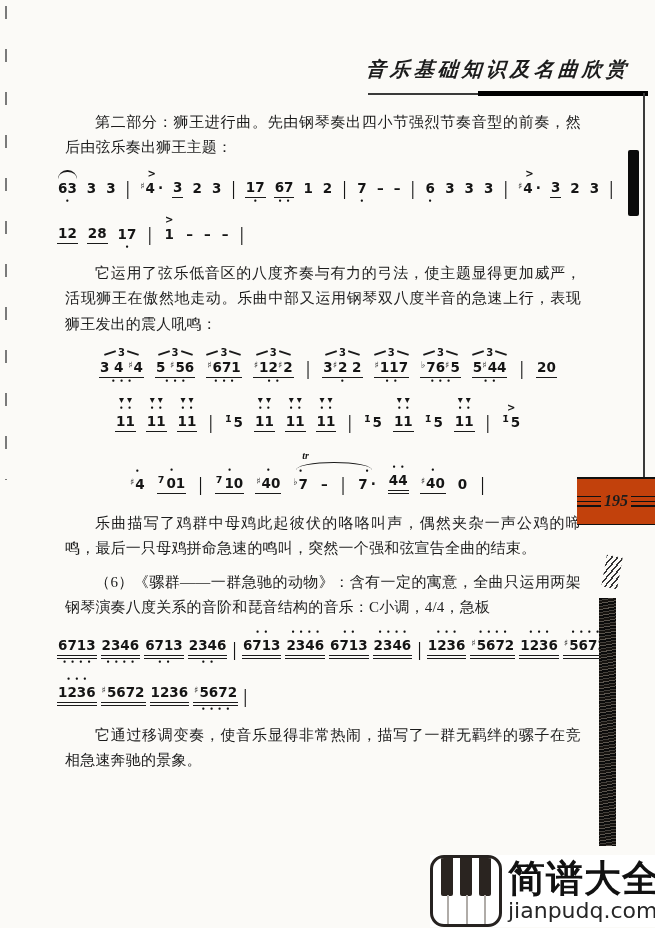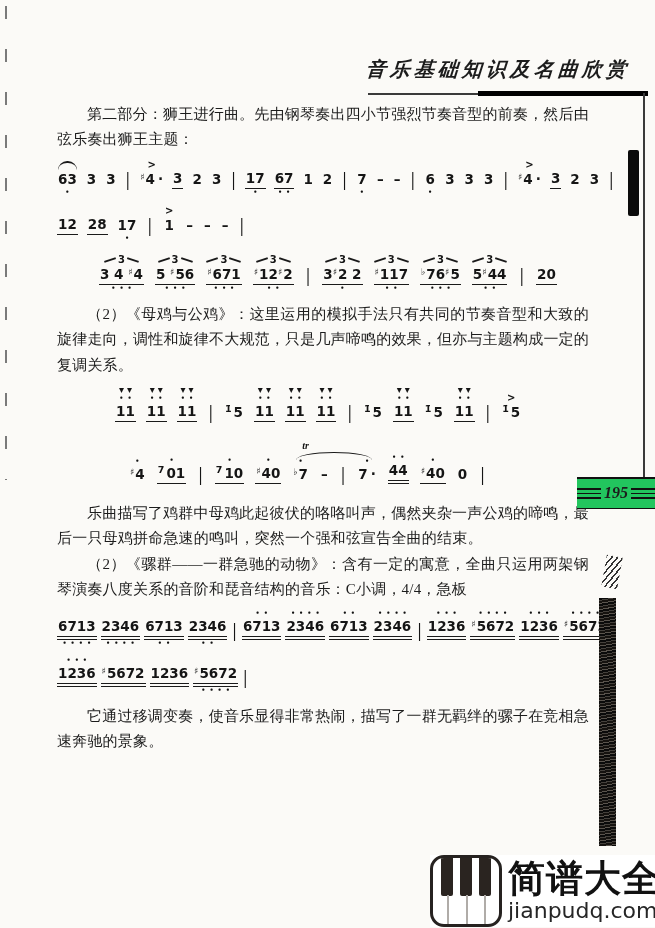--- a/index.html
+++ b/index.html
@@ -17,21 +17,21 @@
   
   .htitle { position:absolute; left:366px; top:56px; width:280px;
     font-family:"DejaVu Serif", serif; font-weight:bold; font-style:italic;
     font-size:20px; letter-spacing:4px; transform:skewX(-4deg); white-space:nowrap; }
   .hline  { position:absolute; left:368px; top:93px; width:278px; height:1.5px; background:#3a3a3a; }
   .hline2 { position:absolute; left:478px; top:91px; width:170px; height:5px; background:#000; }
   .vrule  { position:absolute; left:643px; top:93px; width:1.5px; height:396px; background:#3a3a3a; }
 
   
   .content { position:absolute; left:57px; top:102px; width:532px; }
-  .content p { margin:0; font-size:15px; line-height:25.4px; text-align:justify; text-indent:2em; letter-spacing:0.2px; }
+  .content p { margin:8px; font-size:15px; line-height:25.4px; text-align:justify; text-indent:2em; letter-spacing:0.2px; }
 
   
   .m-line { display:flex; align-items:flex-end; margin:7px 0 8px 0; }
   .lion1 { gap:8px; }
   .lion2 { gap:9px; }
   .trip-line { margin-left:42px; gap:11px; }
   .hen  { margin-left:58px; gap:10px; }
   .cock { margin-left:72px; gap:11px; margin-top:12px; }
   .mule { gap:4px; }
   .tok { display:inline-flex; flex-direction:column; align-items:center;
@@ -53,21 +53,21 @@
   .tripmark i { display:block; width:12px; height:1.6px; background:#1a1a1a; margin-bottom:4px; }
   .tripmark .tl { transform:rotate(-18deg); }
   .tripmark .trr { transform:rotate(18deg); }
   .trwrap { position:relative; width:100%; height:15px; overflow:visible; }
   .trlabel { position:absolute; left:10px; top:-3px; font-style:italic; font-weight:bold;
     font-size:10px; font-family:"Liberation Serif", serif; }
   .trarc { position:absolute; left:4px; top:9px; width:76px; height:7px;
     border-top:1.5px solid #1a1a1a; border-radius:50% 50% 0 0 / 100% 100% 0 0; }
 
   
-  .pgtab { position:absolute; left:577px; top:477px; width:78px; height:32px; background:#22c55e; }
+  .pgtab { position:absolute; left:577px; top:477px; width:78px; height:48px; background:#c2410c; }
   .pg-top, .pg-bot { position:absolute; left:0; right:0; height:1.5px; background:#111; }
   .pg-top { top:0; } .pg-bot { bottom:0; }
   .pg-mid { position:absolute; left:0; right:0; top:4px; bottom:4px; display:flex; align-items:center; }
   .hl3 { flex:1; height:11px; background:repeating-linear-gradient(180deg,#111 0 1.5px, transparent 1.5px 4.6px); }
   .pg-num { font-family:"Liberation Serif", serif; font-style:italic; font-weight:bold;
     font-size:16px; padding:0 3px; line-height:16px; }
 
   
   .bar-art { position:absolute; left:628px; top:150px; width:11px; height:66px; background:#0b0b0b; border-radius:2px; }
   .scrib { position:absolute; left:604px; top:556px; width:16px; height:32px;
@@ -249,20 +249,21 @@
         </span>
         <span class="tok">
           <span class="t-main">–</span>
           <span class="t-db"></span>
         </span>
         <span class="tok bar">
           <span class="t-main">|</span>
           <span class="t-db"></span>
         </span>
       </div>
+    <p>它运用了弦乐低音区的八度齐奏与有力的弓法，使主题显得更加威严，活现狮王在傲然地走动。乐曲中部又运用钢琴双八度半音的急速上行，表现狮王发出的震人吼鸣：</p>
     <div class="m-line trip-line">
         <span class="tok">
           <span class="tripmark">
             <i class="tl"></i>
             <b>3</b>
             <i class="trr"></i>
           </span>
           <span class="t-main ul1">3 4 <span class="ac">♯</span>4</span>
           <span class="t-db">•••</span>
         </span>
@@ -335,21 +336,20 @@
         </span>
         <span class="tok bar">
           <span class="t-main">|</span>
           <span class="t-db"></span>
         </span>
         <span class="tok">
           <span class="t-main ul1">20</span>
           <span class="t-db"></span>
         </span>
       </div>
-    <p>（2）《母鸡与公鸡》：这里运用的模拟手法只有共同的节奏音型和大致的旋律走向，调性和旋律不大规范，只是几声啼鸣的效果，但亦与主题构成一定的复调关系。</p>
     <div class="m-line hen">
         <span class="tok">
           <span class="accmark">▾▾</span>
           <span class="t-da">••</span>
           <span class="t-main ul1">11</span>
           <span class="t-db"></span>
         </span>
         <span class="tok">
           <span class="accmark">▾▾</span>
           <span class="t-da">••</span>
@@ -482,21 +482,21 @@
         <span class="tok">
           <span class="t-main">0</span>
           <span class="t-db"></span>
         </span>
         <span class="tok bar">
           <span class="t-main">|</span>
           <span class="t-db"></span>
         </span>
       </div>
     <p>乐曲描写了鸡群中母鸡此起彼伏的咯咯叫声，偶然夹杂一声公鸡的啼鸣，最后一只母鸡拼命急速的鸣叫，突然一个强和弦宣告全曲的结束。</p>
-    <p>（2）《骡群——一群急驰的动物》：含有一定的寓意，全曲只运用两架钢琴演奏八度关系的音阶和琵音结构的音乐：C小调，4/4，急板</p>
+    <p>（6）《骡群——一群急驰的动物》：含有一定的寓意，全曲只运用两架钢琴演奏八度关系的音阶和琵音结构的音乐：C小调，4/4，急板</p>
     <div class="m-line mule">
         <span class="tok">
           <span class="t-main ul2">6713</span>
           <span class="t-db">••••</span>
         </span>
         <span class="tok">
           <span class="t-main ul2">2346</span>
           <span class="t-db">••••</span>
         </span>
         <span class="tok">

